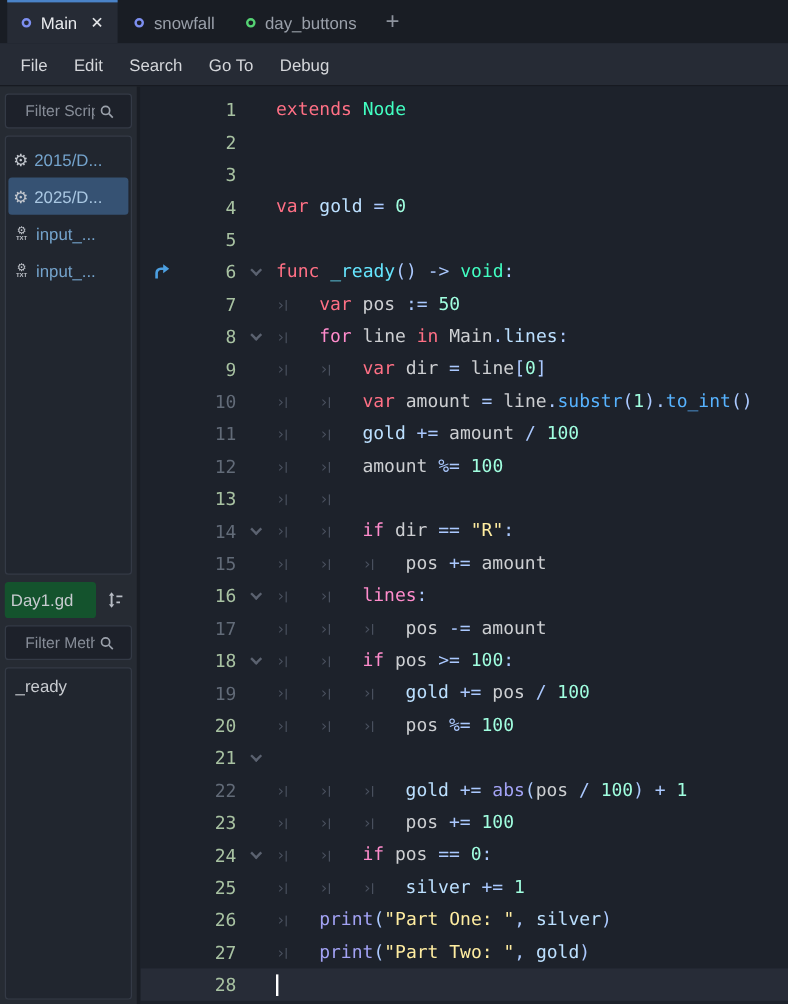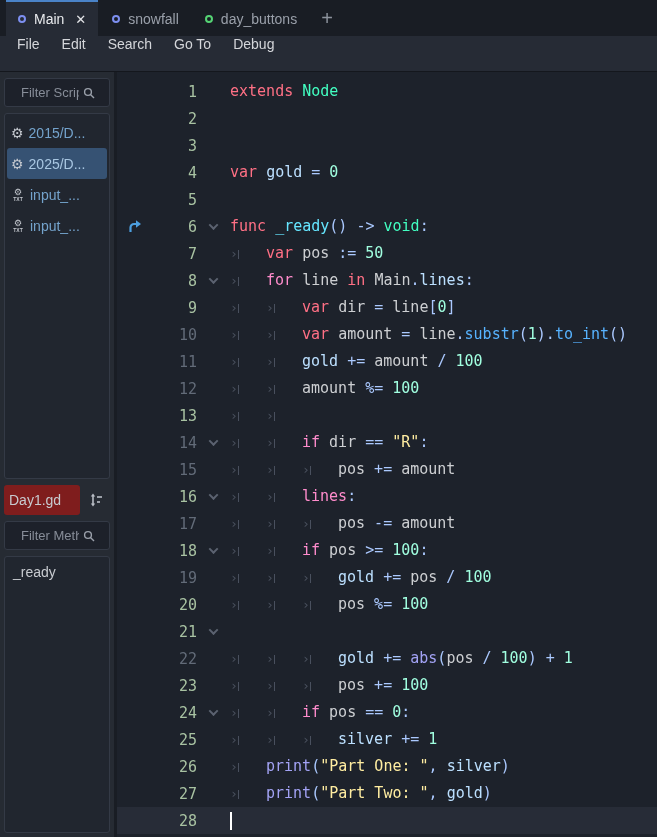--- a/index.html
+++ b/index.html
@@ -21,21 +21,21 @@
             padding-left:6px;flex:0 0 36px}
   .tab{display:flex;align-items:center;gap:8px;padding:0 12px;font-size:14px;
        color:#9aa0aa;margin-right:2px;cursor:default;border-top:2px solid transparent}
   .tab.active{background:var(--bg-chrome);border-top:2px solid var(--accent-blue);color:#e8eaed}
   .ring{width:8px;height:8px;border-radius:50%;border:2.5px solid var(--ring-blue);flex:0 0 auto}
   .ring.green{border-color:var(--ring-green)}
   .closex{font-size:13px;color:#e4e6e9;margin-left:3px}
   .addtab{display:flex;align-items:center;padding:0 10px;color:#8d939d;font-size:20px}
 
   
-  .menubar{height:36px;background:var(--bg-chrome);display:flex;
+  .menubar{height:36px;background:var(--bg-chrome);display:flex;align-items:center;
            padding-left:6px;flex:0 0 36px;border-bottom:1px solid #14171d}
   .menu-item{padding:0 11px;font-size:14px;color:#d4d6da}
 
   
   .content{flex:1;display:flex;min-height:0}
   .sidebar{width:117px;flex:0 0 117px;background:var(--bg-sidebar);
            border-right:3px solid var(--bg-strip);display:flex;flex-direction:column;
            padding:6px 4px 4px 4px;gap:6px}
   .finput{height:29px;flex:0 0 29px;background:var(--bg-input);border:1px solid #343a46;
           border-radius:3px;display:flex;align-items:center;padding:0 14px;gap:2px}
@@ -48,21 +48,21 @@
   .slist.methods{flex:1}
   .srow{height:31px;display:flex;align-items:center;gap:5px;padding:0 4px;
         color:#74a3cc;font-size:14px;border-radius:3px;white-space:nowrap;overflow:hidden}
   .srow.sel{background:var(--bg-selected);color:#a9c7e2}
   .gear{font-size:14px;color:#c3c7ce;line-height:1;flex:0 0 auto}
   .txticon{display:flex;flex-direction:column;align-items:center;flex:0 0 14px;line-height:1}
   .txticon .g{font-size:9px;color:#c3c7ce}
   .txticon .t{font-size:5px;font-weight:bold;color:#c3c7ce;letter-spacing:0}
   .mrow{height:24px;display:flex;align-items:center;padding:2px 6px;color:#c8cbd0;font-size:14px}
   .hdr{height:30px;flex:0 0 30px;display:flex;align-items:center;gap:2px}
-  .chip{flex:1;height:30px;background:#7f1d1d;border-radius:3px;display:flex;
+  .chip{flex:1;height:30px;background:#14532d;border-radius:3px;display:flex;
         align-items:center;padding:0 5px;color:#c8cbd0;font-size:14px;overflow:hidden;white-space:nowrap}
   .sortbtn{width:28px;height:30px;display:flex;align-items:center;justify-content:center;border-radius:3px}
 
   
   .code{flex:1;background:var(--bg-code);padding-top:6px;overflow:hidden;position:relative}
   .crow{display:flex;height:27px;align-items:center}
   .crow.cur{background:var(--bg-curline)}
   .ovr{width:36px;flex:0 0 36px;display:flex;justify-content:center;align-items:center}
   .lnum{width:44px;flex:0 0 44px;text-align:right;
         font-family:"DejaVu Sans Mono",monospace;font-size:15px;color:var(--ln)}

